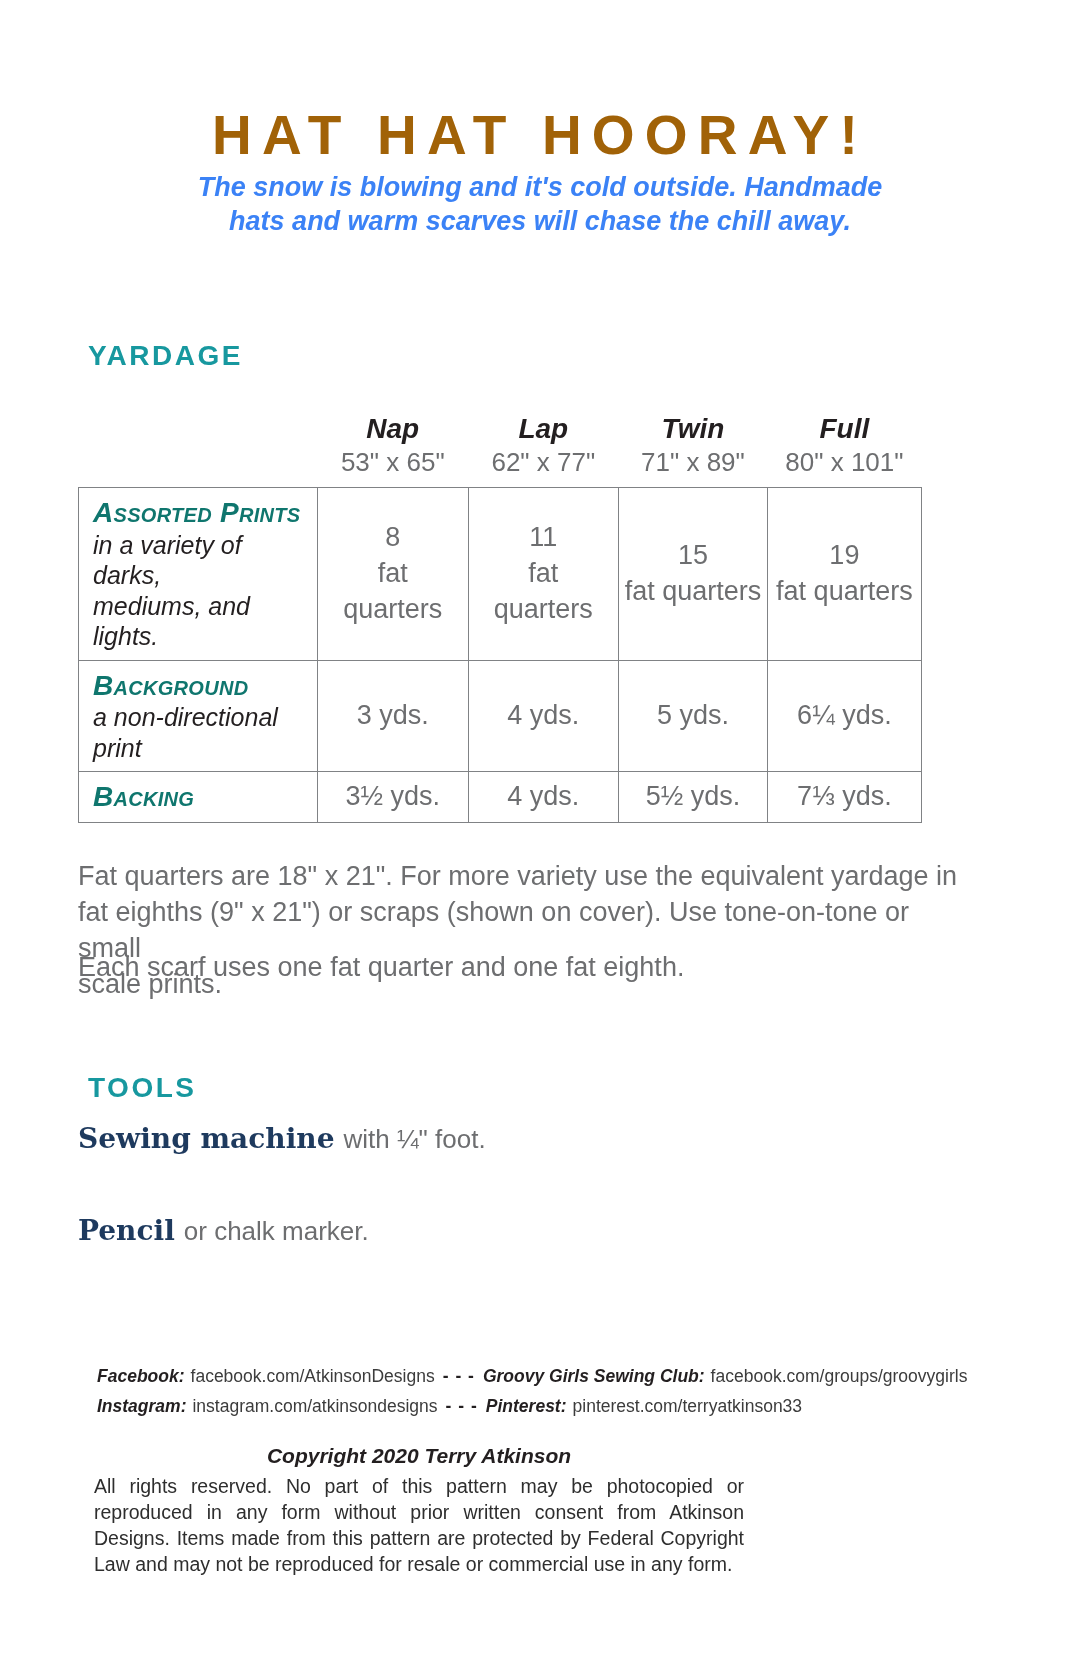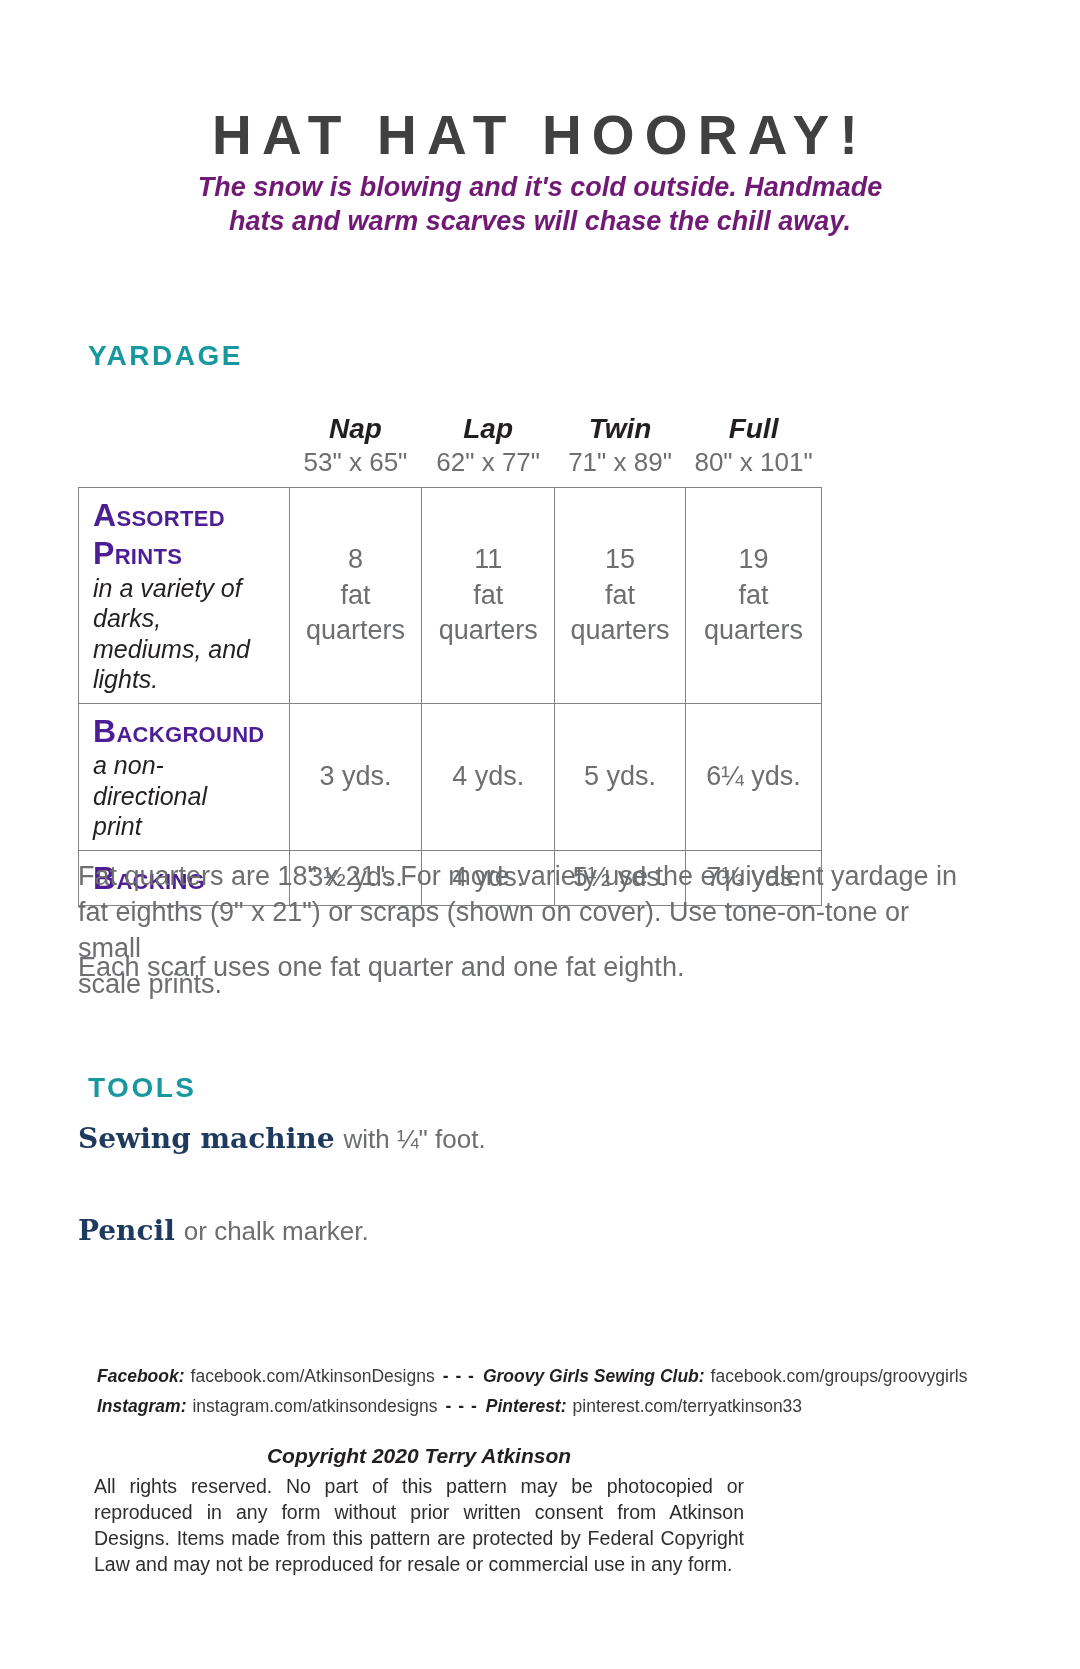--- a/index.html
+++ b/index.html
@@ -1,38 +1,38 @@
 <!DOCTYPE html>
 <html><head>
 <meta charset="utf-8">
 <style>
   html,body{margin:0;padding:0;background:#ffffff;}
   .page{position:relative;width:1080px;height:1669px;background:#ffffff;overflow:hidden;
         font-family:"Liberation Sans",sans-serif;color:#231f20;}
 
   .title{position:absolute;top:68px;left:0;width:100%;text-align:center;
-         color:#404040;font-size:55px;font-weight:800;letter-spacing:0.185em;line-height:1.1;}
+         color:#a16207;font-size:55px;font-weight:800;letter-spacing:0.185em;line-height:1.1;}
   .subtitle{position:absolute;top:143px;left:0;width:100%;text-align:center;
-            color:#701a75;font-size:27px;font-weight:700;font-style:italic;
+            color:#3b82f6;font-size:27px;font-weight:700;font-style:italic;
             line-height:34px;white-space:pre-line;}
 
   .section-h{position:absolute;left:78px;color:#17989f;font-size:28px;font-weight:800;
              letter-spacing:2.5px;margin:10px;}
   .yardage-h{top:330px;}
   .tools-h{top:1062px;}
 
-  table.yardage{position:absolute;left:78px;top:413px;width:744px;
+  table.yardage{position:absolute;left:78px;top:413px;width:844px;
                 border-collapse:collapse;table-layout:fixed;}
   table.yardage thead th{border:none;padding:0 0 9px 0;vertical-align:bottom;font-weight:normal;}
   .col-name{font-style:italic;font-weight:700;font-size:28px;color:#231f20;text-align:center;}
   .col-size{font-size:26px;color:#6d6e70;text-align:center;margin-top:2px;}
   table.yardage tbody td{border:1.5px solid #808285;}
   td.rowlabel{padding:8px 14px;vertical-align:middle;text-align:left;}
-  .row-label{font-variant:small-caps;font-weight:600;font-size:32px;
-             color:#4c1d95;letter-spacing:0.3px;line-height:1.2;}
+  .row-label{font-style:italic;font-variant:small-caps;font-weight:600;font-size:28px;
+             color:#0f766e;letter-spacing:0.3px;line-height:1.2;}
   .row-sub{font-style:italic;font-weight:500;font-size:25px;color:#231f20;
            white-space:pre-line;line-height:1.22;}
   .row-sub:empty{display:none;}
   td.val{text-align:center;vertical-align:middle;color:#6d6e70;font-size:27px;
          white-space:pre-line;line-height:1.32;padding:4px;}
   tr.r1{height:133px;} tr.r2{height:104px;} tr.r3{height:50px;} tr.r4{height:50px;}
 
   .note{position:absolute;left:78px;width:880px;color:#6d6e70;font-size:27px;
         line-height:36px;white-space:pre-line;}
   .note1{top:831px;}

